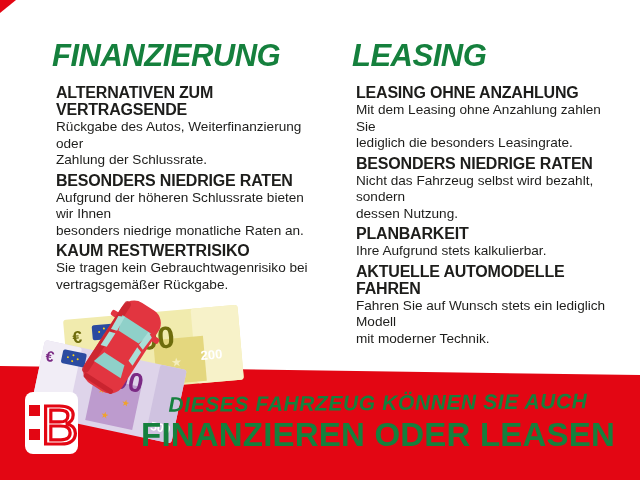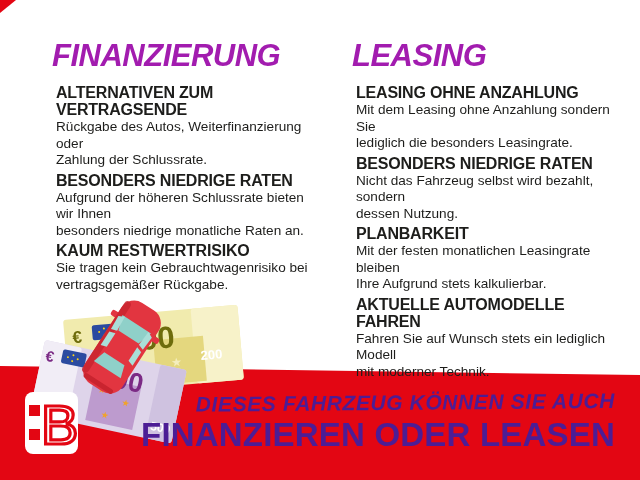--- a/index.html
+++ b/index.html
@@ -13,34 +13,34 @@
   .corner{
     position:absolute;left:0;top:0;width:0;height:0;z-index:6;
     border-top:13px solid #e30613;border-right:16px solid transparent;
   }
   
   .cols{position:absolute;left:52px;top:40px;width:572px;display:flex;z-index:2;}
   .col{width:272px;}
   .col.right{margin-left:28px;}
   .col h1{
     margin:0 0 13px 0;font-size:31px;line-height:31px;
-    font-weight:bold;font-style:italic;color:#a21caf;letter-spacing:-0.5px;
+    font-weight:bold;font-style:italic;color:#15803d;letter-spacing:-0.5px;
   }
   .item{margin:0 0 3px 4px;}
   .item .hd{
     font-size:16px;line-height:17px;font-weight:bold;color:#1d1d1b;
     letter-spacing:-0.2px;margin-bottom:1px;
   }
   .item .ln{display:block;font-size:13.6px;line-height:16.5px;color:#1d1d1b;}
   
   .band{
     position:absolute;left:0;top:366px;width:640px;height:114px;background:#e30613;z-index:1;
     clip-path:polygon(0 0,640px 9px,640px 114px,0 114px);
   }
-  .banner-text{position:absolute;right:25px;top:390px;text-align:right;z-index:4;color:#4c1d95;}
+  .banner-text{position:absolute;right:25px;top:390px;text-align:center;z-index:4;color:#15803d;}
   .banner-text .l1{
     font-size:21px;line-height:26px;font-weight:bold;font-style:italic;
     letter-spacing:0.6px;margin-bottom:1px;transform:rotate(-0.5deg);
   }
   .banner-text .l2{font-size:33px;line-height:36px;font-weight:bold;letter-spacing:0.2px;}
   
   .illu{position:absolute;left:15px;top:290px;z-index:3;}
   
   .logo-box{
     position:absolute;left:25px;top:392px;width:53px;height:62px;
@@ -74,31 +74,30 @@
       <span class="ln">Sie tragen kein Gebrauchtwagenrisiko bei</span>
       <span class="ln">vertragsgemäßer Rückgabe.</span>
     </div>
   </div>
 
   <div class="col right">
     <h1>LEASING</h1>
 
     <div class="item">
       <div class="hd">LEASING OHNE ANZAHLUNG</div>
-      <span class="ln">Mit dem Leasing ohne Anzahlung sondern Sie</span>
+      <span class="ln">Mit dem Leasing ohne Anzahlung zahlen Sie</span>
       <span class="ln">lediglich die besonders Leasingrate.</span>
     </div>
     <div class="item">
       <div class="hd">BESONDERS NIEDRIGE RATEN</div>
       <span class="ln">Nicht das Fahrzeug selbst wird bezahlt, sondern</span>
       <span class="ln">dessen Nutzung.</span>
     </div>
     <div class="item">
       <div class="hd">PLANBARKEIT</div>
-      <span class="ln">Mit der festen monatlichen Leasingrate bleiben</span>
       <span class="ln">Ihre Aufgrund stets kalkulierbar.</span>
     </div>
     <div class="item">
       <div class="hd">AKTUELLE AUTOMODELLE FAHREN</div>
       <span class="ln">Fahren Sie auf Wunsch stets ein lediglich Modell</span>
       <span class="ln">mit moderner Technik.</span>
     </div>
   </div>
 </div>
 

